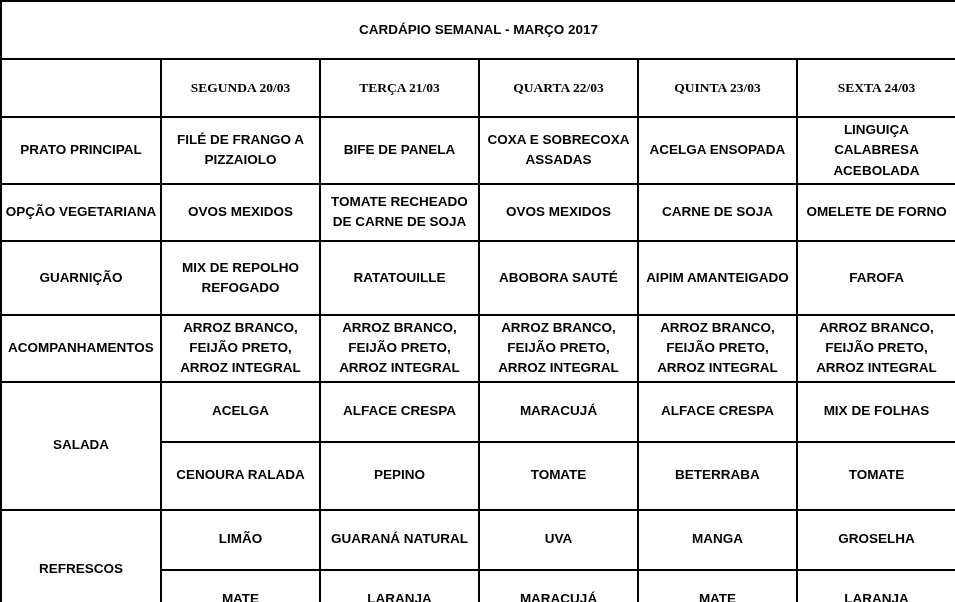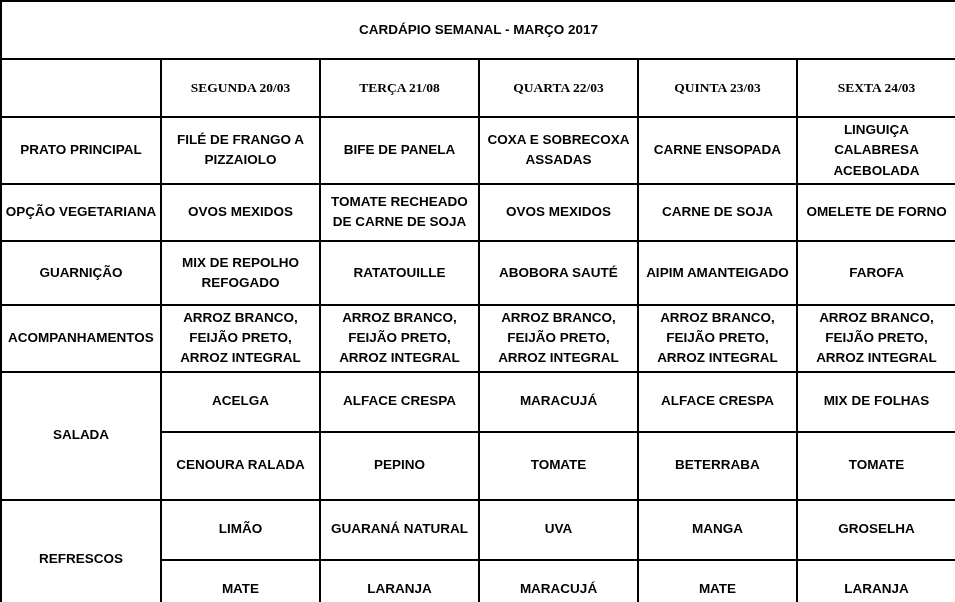--- a/index.html
+++ b/index.html
@@ -33,21 +33,21 @@
     overflow: hidden;
     word-wrap: break-word;
   }
   col.c0 { width: 160px; }
   col.cd { width: 159px; }
 
   tr.r-title  { height: 58px; }
   tr.r-head   { height: 58px; font-family: Liberation Serif, serif; }
   tr.r-prato  { height: 64px; }
   tr.r-veg    { height: 57px; }
-  tr.r-guar   { height: 64px; margin-left: 8px; }
+  tr.r-guar   { height: 74px; margin-left: 8px; }
   tr.r-acomp  { height: 60px; }
   tr.r-sal1   { height: 60px; }
   tr.r-sal2   { height: 68px; }
   tr.r-ref1   { height: 60px; }
   tr.r-ref2   { height: 60px; }
 
   td.title {
     font-size: 14.5px;
   }
   td.rowlabel {
@@ -82,32 +82,32 @@
       <col class="cd">
     </colgroup>
     <tbody>
       <tr class="r-title">
         <td colspan="6" class="title">CARDÁPIO SEMANAL - MARÇO 2017</td>
       </tr>
 
       <tr class="r-head">
         <td class="corner"></td>
         <td>SEGUNDA 20/03</td>
-        <td>TERÇA 21/08</td>
+        <td>TERÇA 21/03</td>
         <td>QUARTA 22/03</td>
         <td>QUINTA 23/03</td>
         <td>SEXTA 24/03</td>
       </tr>
 
       <tr class="r-prato">
         <td class="rowlabel">PRATO PRINCIPAL</td>
         <td class="small">FILÉ DE FRANGO A PIZZAIOLO</td>
         <td>BIFE DE PANELA</td>
         <td class="small">COXA E SOBRECOXA ASSADAS</td>
-        <td>CARNE ENSOPADA</td>
+        <td>ACELGA ENSOPADA</td>
         <td>LINGUIÇA CALABRESA ACEBOLADA</td>
       </tr>
 
       <tr class="r-veg">
         <td class="rowlabel">OPÇÃO VEGETARIANA</td>
         <td>OVOS MEXIDOS</td>
         <td class="xsmall">TOMATE RECHEADO DE CARNE DE SOJA</td>
         <td>OVOS MEXIDOS</td>
         <td>CARNE DE SOJA</td>
         <td>OMELETE DE FORNO</td>

